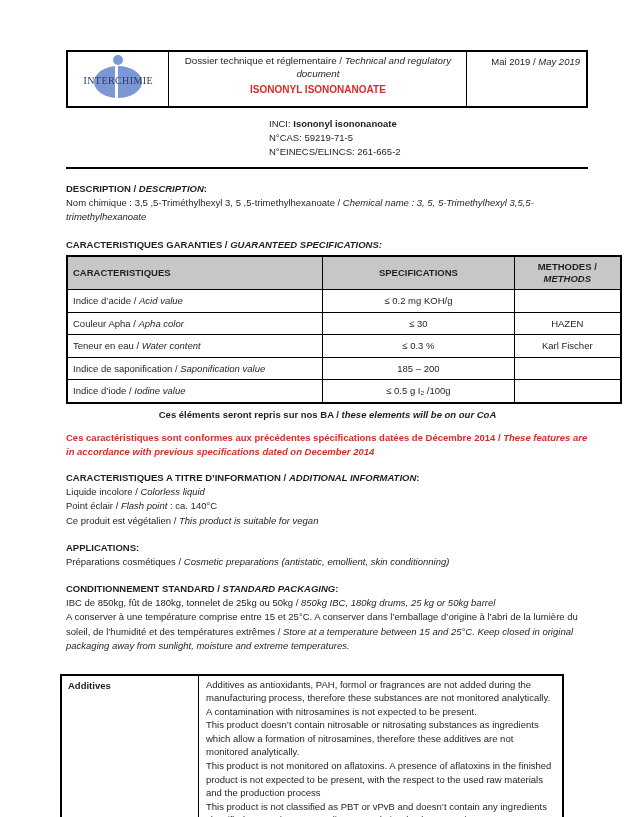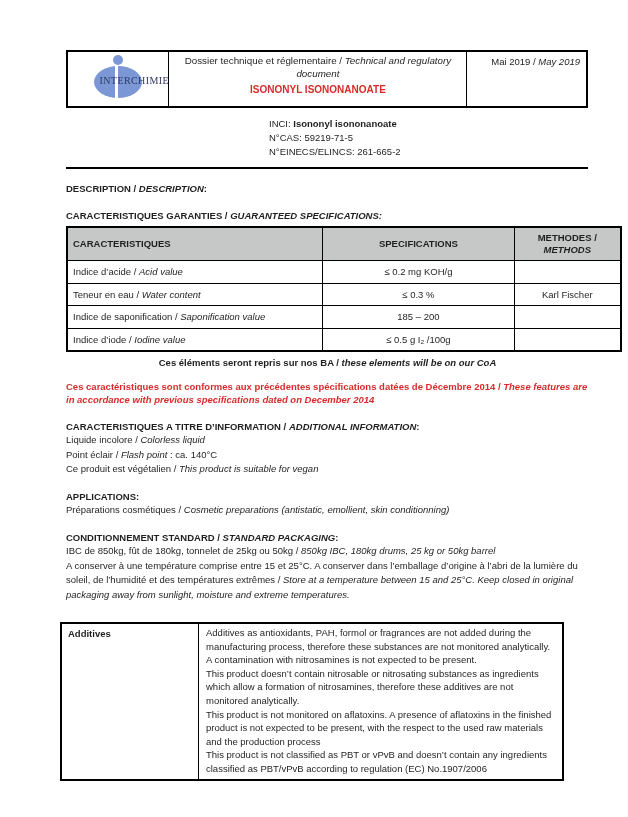--- a/index.html
+++ b/index.html
@@ -20,21 +20,21 @@
   .cell-title{width:298px;text-align:center;padding:3px 6px 4px 6px;}
   .cell-date{width:112px;padding:3px 6px;text-align:right;}
   .doc-title{font-size:9.8px;line-height:12.5px;}
   .product-title{font-weight:bold;color:#d92b2b;font-size:10px;margin-top:3px;}
 
   
   .logo{position:relative;width:72px;height:48px;margin:0 auto;}
   .logo .lg-head{position:absolute;left:31px;top:0;width:10px;height:10px;border-radius:50%;background:#7b97d6;}
   .logo .lg-body{position:absolute;left:12px;top:11px;width:48px;height:32px;border-radius:50%;background:#7b97d6;}
   .logo .lg-slit{position:absolute;left:33px;top:11px;width:3px;height:32px;background:#ffffff;}
-  .logo .lg-text{position:absolute;left:16px;top:19px;width:100%;text-align:center;
+  .logo .lg-text{position:absolute;left:0;top:19px;width:100%;text-align:center;
     font-family:"Liberation Serif","DejaVu Serif",serif;font-size:10px;letter-spacing:0.4px;color:#2e3a63;}
 
   
   .inci-block{margin:9px 0 0 203px;line-height:14px;}
 
   .rule{border:none;border-top:2px solid #000;width:522px;margin:8px 0 0 0;}
 
   
   .sect{width:523px;}
   .h{font-weight:bold;margin-top:13px;}
@@ -91,34 +91,40 @@
 
     <div class="inci-block">
       <div><span>INCI: </span><span class="b">Isononyl isononanoate</span></div>
       <div>N°CAS: 59219-71-5</div>
       <div>N°EINECS/ELINCS: 261-665-2</div>
     </div>
 
     <hr class="rule">
 
     <div class="h sect"><span>DESCRIPTION / </span><i>DESCRIPTION</i><span>:</span></div>
+    <div class="sect line"><span>Nom chimique : 3,5 ,5-Triméthylhexyl 3, 5 ,5-trimethylhexanoate / </span><i>Chemical name : 3, 5, 5-Trimethylhexyl 3,5,5-trimethylhexanoate</i></div>
 
     <div class="h sect"><span>CARACTERISTIQUES GARANTIES / </span><i>GUARANTEED SPECIFICATIONS:</i></div>
 
     <table class="spec-table">
       <tbody>
           <tr>
         <th class="th-char">CARACTERISTIQUES</th>
         <th class="th-spec">SPECIFICATIONS</th>
         <th class="th-meth"><span>METHODES /</span><br><i>METHODS</i></th>
       </tr>
       <tr>
         <td class="td-label"><span>Indice d’acide / </span><i>Acid value</i></td>
         <td class="td-spec">≤ 0.2 mg KOH/g</td>
         <td class="td-meth"></td>
+      </tr>
+      <tr>
+        <td class="td-label"><span>Couleur Apha / </span><i>Apha color</i></td>
+        <td class="td-spec">≤ 30</td>
+        <td class="td-meth">HAZEN</td>
       </tr>
       <tr>
         <td class="td-label"><span>Teneur en eau / </span><i>Water content</i></td>
         <td class="td-spec">≤ 0.3 %</td>
         <td class="td-meth">Karl Fischer</td>
       </tr>
       <tr>
         <td class="td-label"><span>Indice de saponification / </span><i>Saponification value</i></td>
         <td class="td-spec">185 – 200</td>
         <td class="td-meth"></td>

